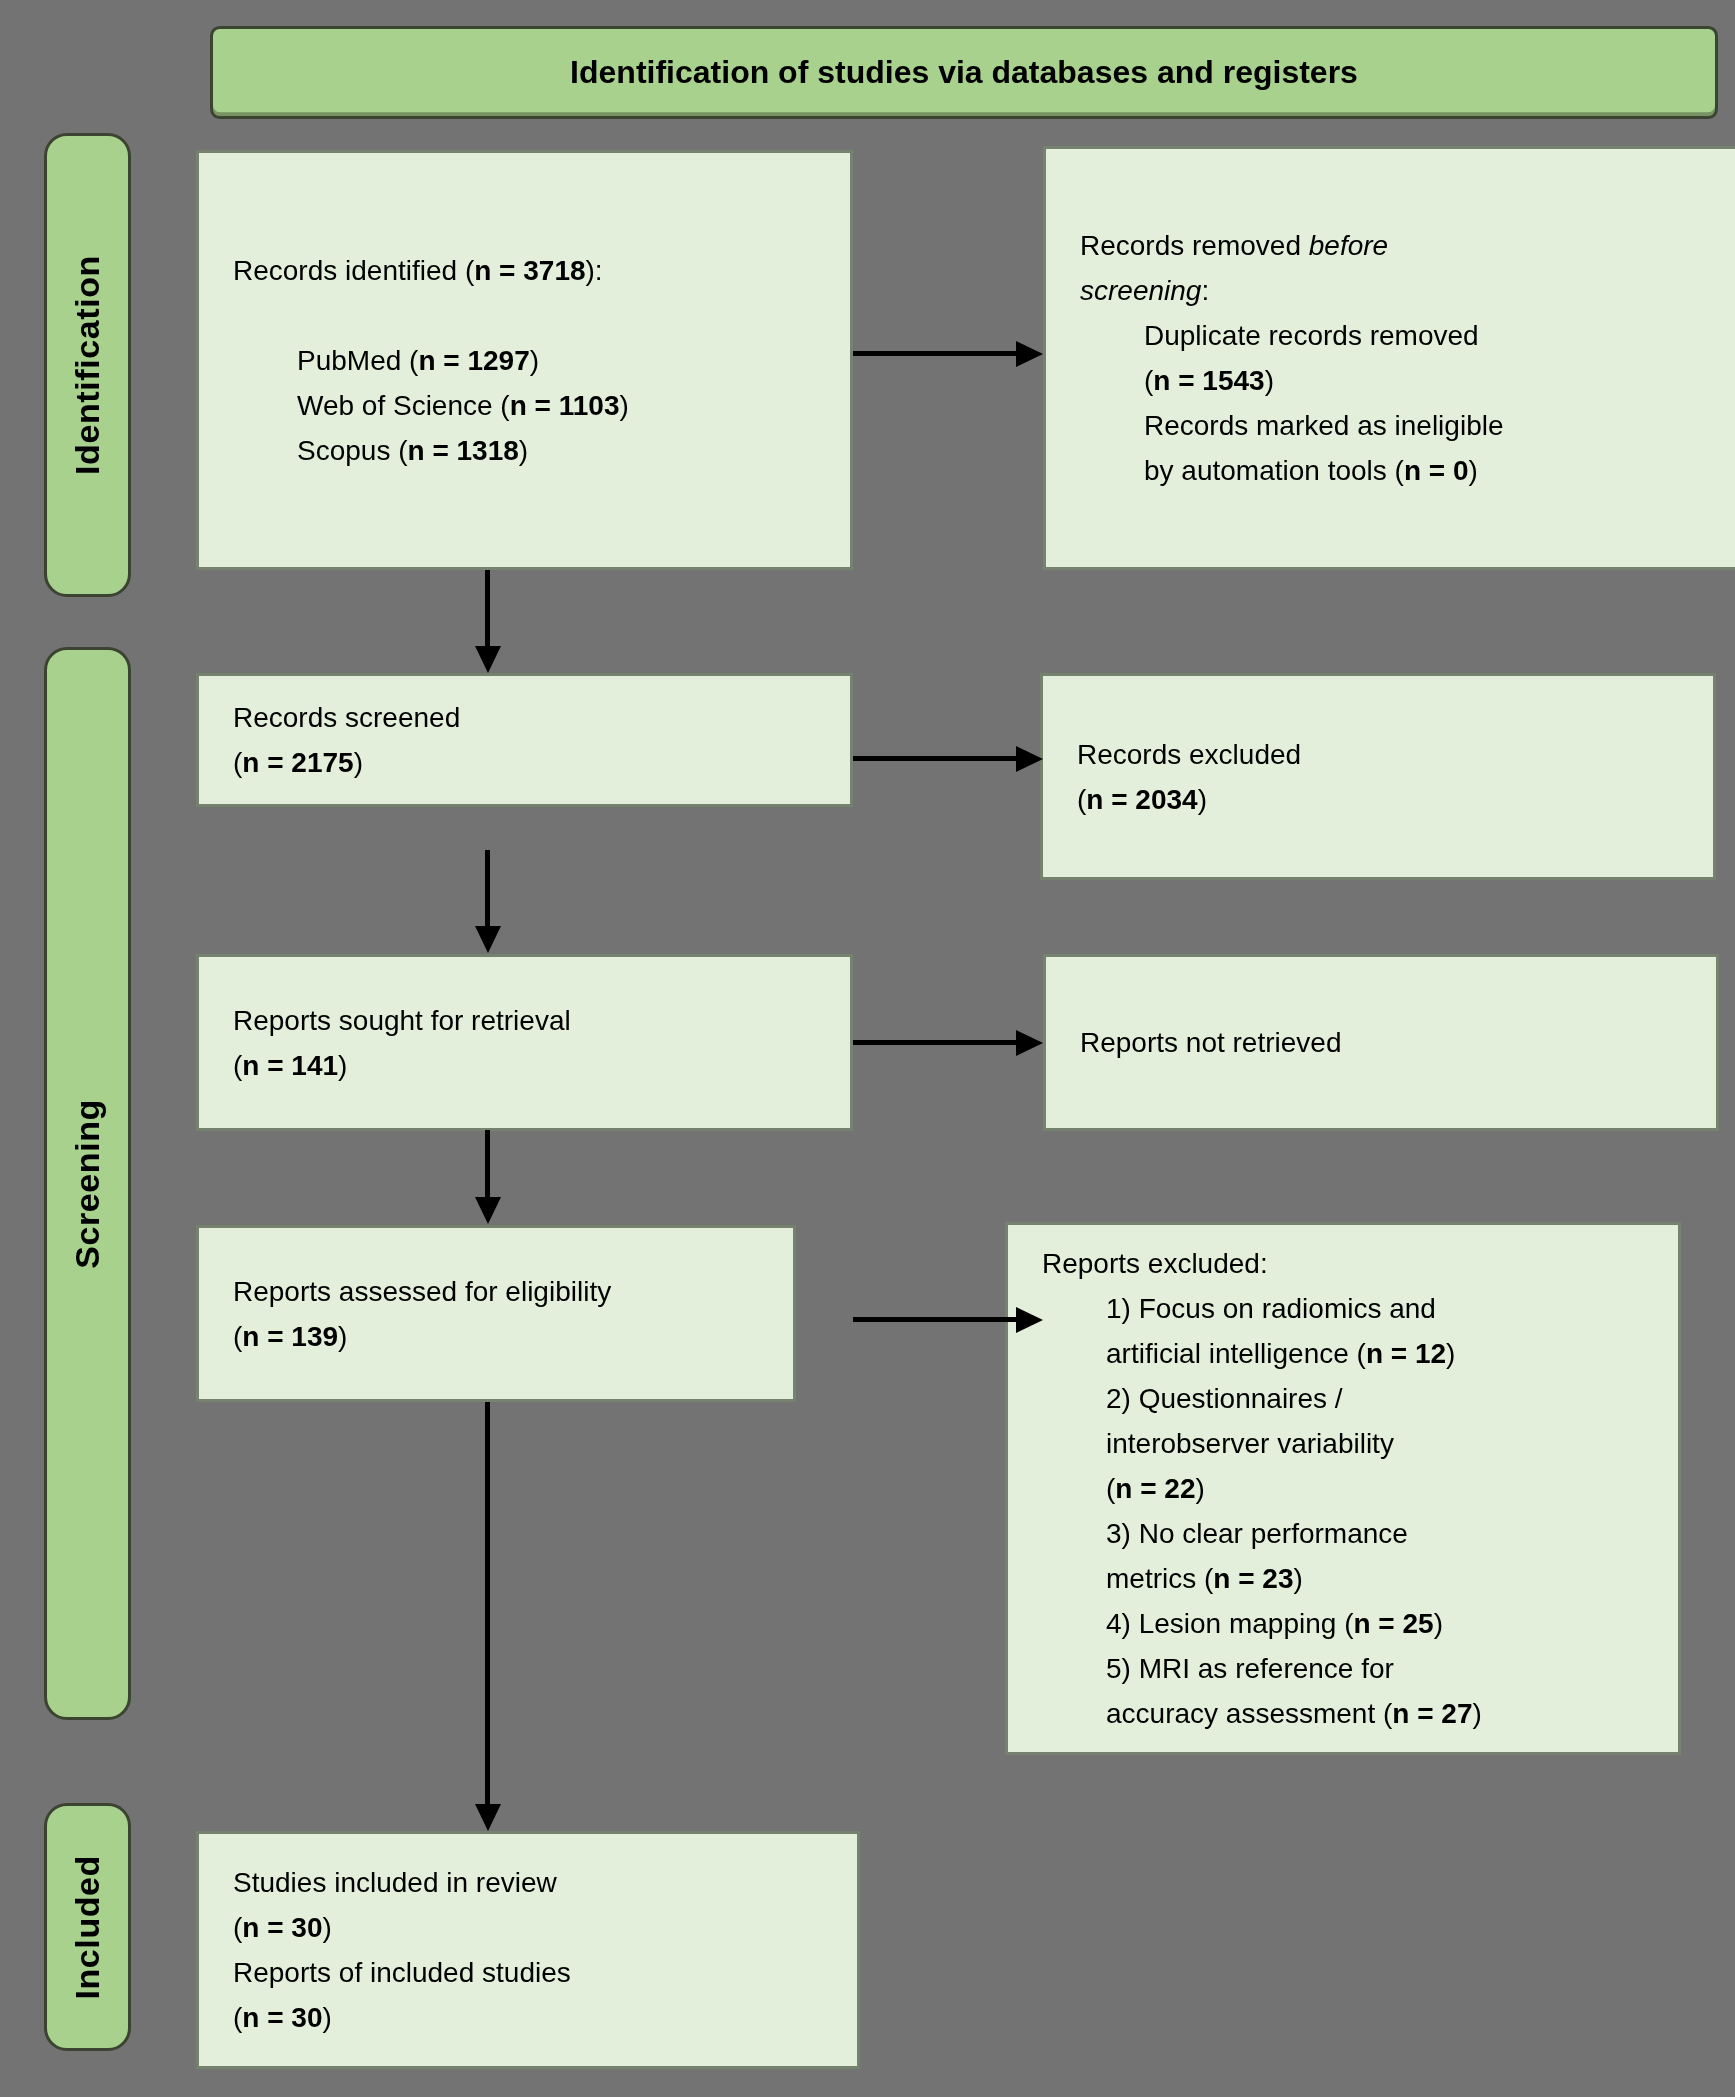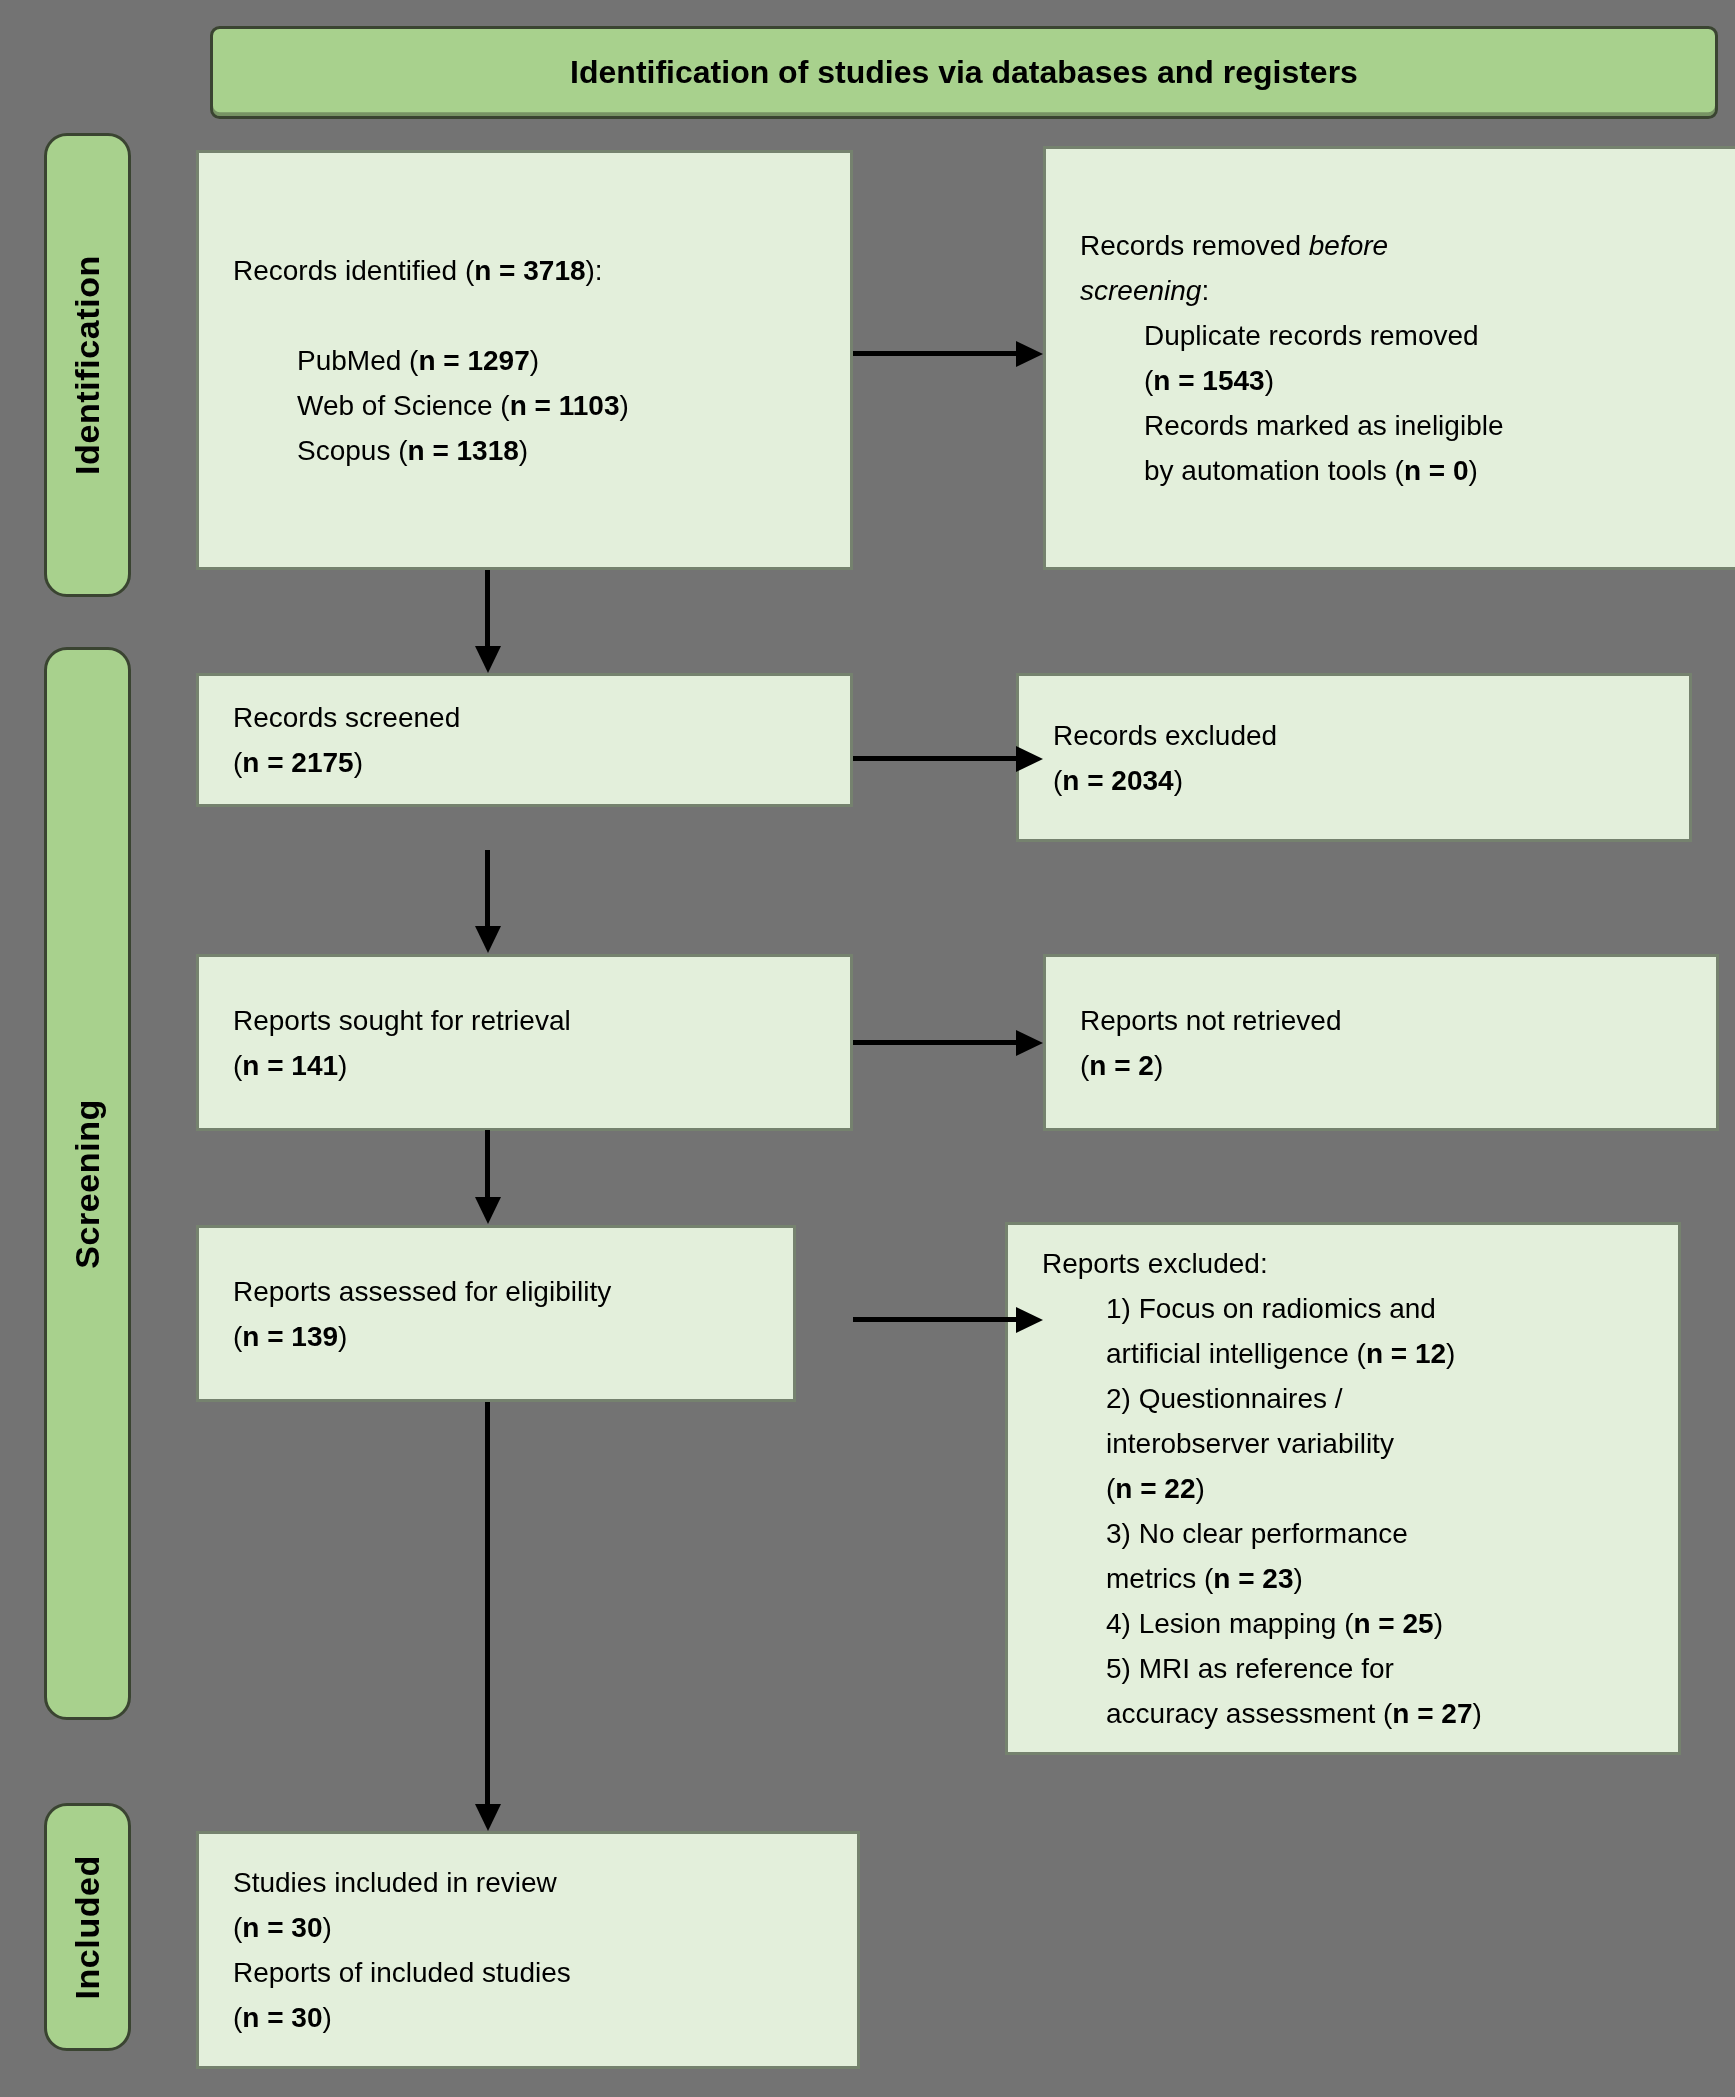--- a/index.html
+++ b/index.html
@@ -101,37 +101,36 @@
         <div class="line indent"><span>by automation tools (</span><span class="b">n = 0</span><span>)</span></div>
       </div>
   </div>
 
   <div class="box" style="left:196px;top:673px;width:657px;height:134px;">
     <div>
         <div class="line"><span>Records screened</span></div>
         <div class="line"><span>(</span><span class="b">n = 2175</span><span>)</span></div>
       </div>
   </div>
-  <div class="box" style="left:1016px;top:673px;width:676px;height:169px;">
+  <div class="box" style="left:1040px;top:673px;width:676px;height:207px;">
     <div>
         <div class="line"><span>Records excluded</span></div>
         <div class="line"><span>(</span><span class="b">n = 2034</span><span>)</span></div>
       </div>
   </div>
 
   <div class="box" style="left:196px;top:954px;width:657px;height:177px;">
     <div>
         <div class="line"><span>Reports sought for retrieval</span></div>
         <div class="line"><span>(</span><span class="b">n = 141</span><span>)</span></div>
       </div>
   </div>
   <div class="box" style="left:1043px;top:954px;width:676px;height:177px;">
     <div>
         <div class="line"><span>Reports not retrieved</span></div>
-        <div class="line"><span>(</span><span class="b">n = 2</span><span>)</span></div>
       </div>
   </div>
 
   <div class="box" style="left:196px;top:1225px;width:600px;height:177px;">
     <div>
         <div class="line"><span>Reports assessed for eligibility</span></div>
         <div class="line"><span>(</span><span class="b">n = 139</span><span>)</span></div>
       </div>
   </div>
   <div class="box" style="left:1005px;top:1222px;width:676px;height:533px;">

